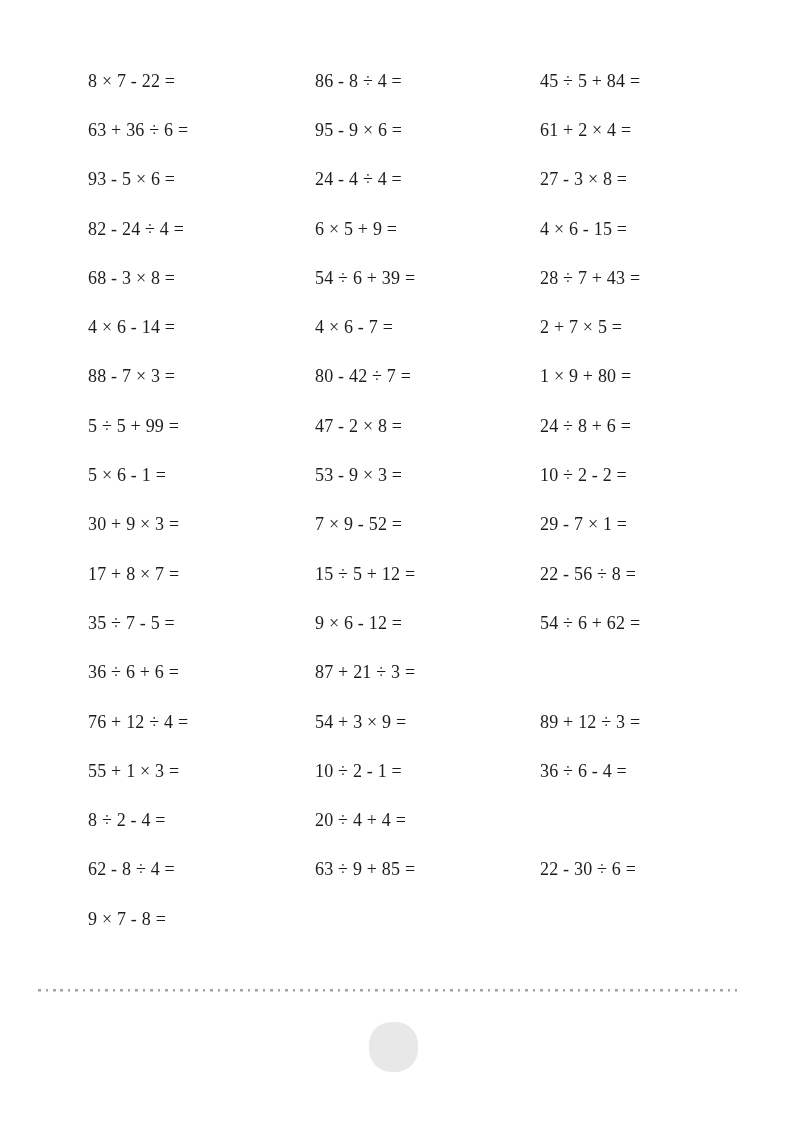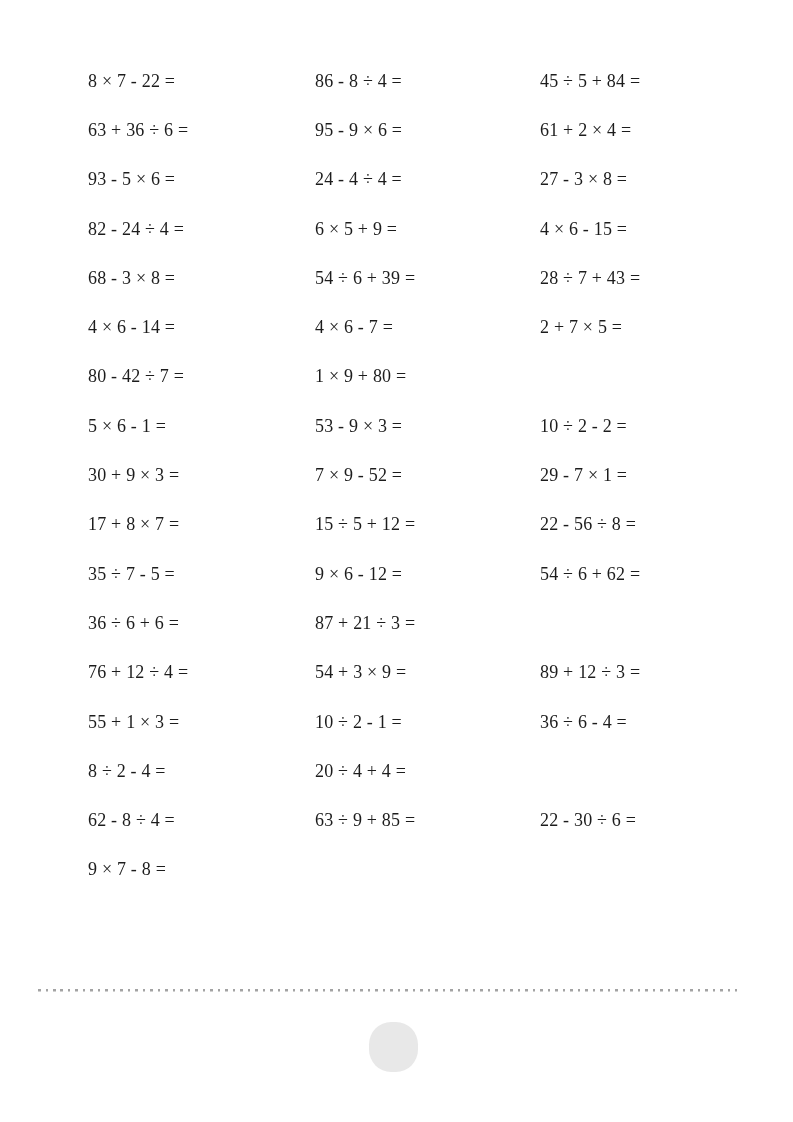--- a/index.html
+++ b/index.html
@@ -90,22 +90,28 @@
       <span class="cell">68 - 3 × 8 =</span>
       <span class="cell">54 ÷ 6 + 39 =</span>
       <span class="cell">28 ÷ 7 + 43 =</span>
     </div>
     <div class="row">
       <span class="cell">4 × 6 - 14 =</span>
       <span class="cell">4 × 6 - 7 =</span>
       <span class="cell">2 + 7 × 5 =</span>
     </div>
     <div class="row">
+      <span class="cell">88 - 7 × 3 =</span>
       <span class="cell">80 - 42 ÷ 7 =</span>
       <span class="cell">1 × 9 + 80 =</span>
+    </div>
+    <div class="row">
+      <span class="cell">5 ÷ 5 + 99 =</span>
+      <span class="cell">47 - 2 × 8 =</span>
+      <span class="cell">24 ÷ 8 + 6 =</span>
     </div>
     <div class="row">
       <span class="cell">5 × 6 - 1 =</span>
       <span class="cell">53 - 9 × 3 =</span>
       <span class="cell">10 ÷ 2 - 2 =</span>
     </div>
     <div class="row">
       <span class="cell">30 + 9 × 3 =</span>
       <span class="cell">7 × 9 - 52 =</span>
       <span class="cell">29 - 7 × 1 =</span>

